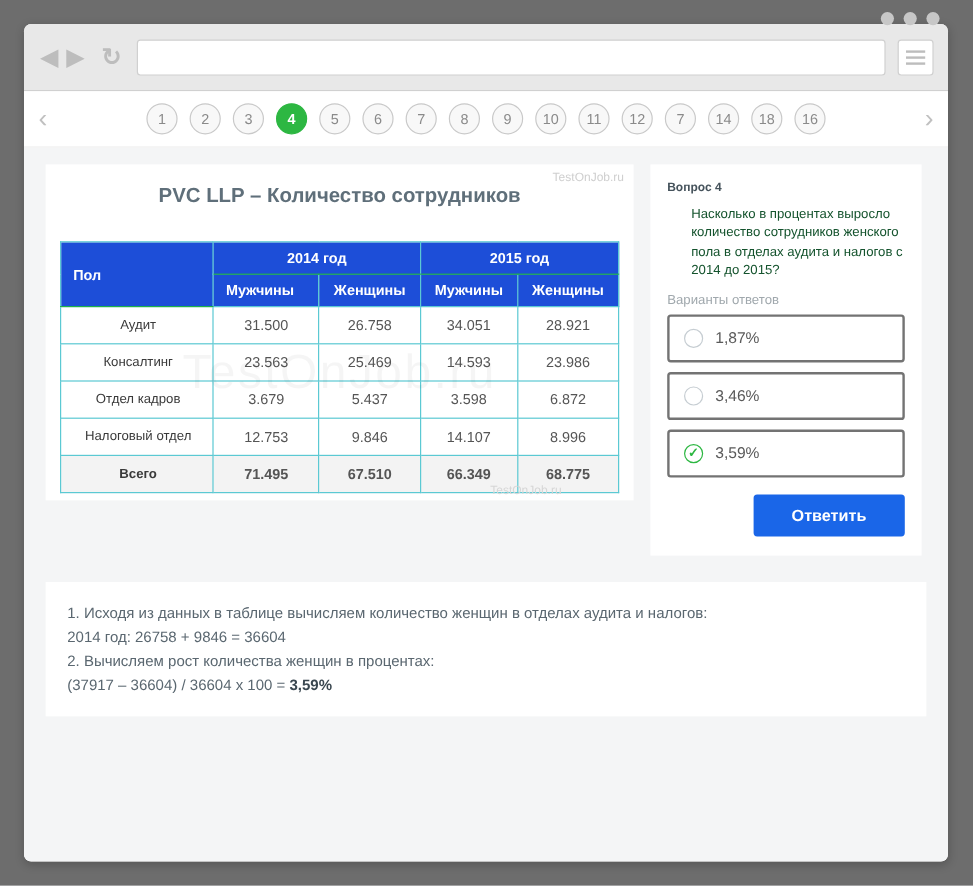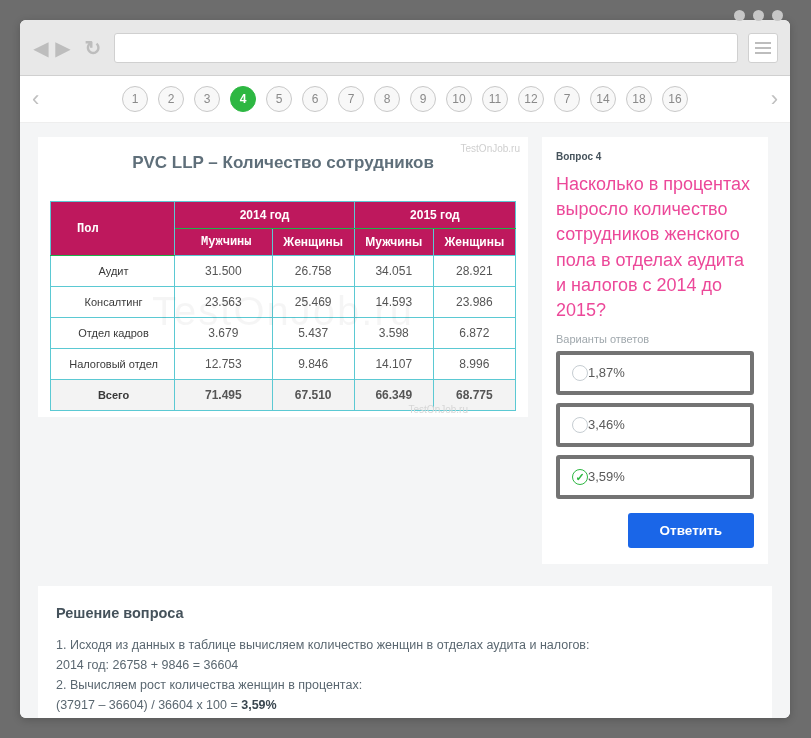--- a/index.html
+++ b/index.html
@@ -70,36 +70,36 @@
   .watermark { position:absolute; top:6px; right:8px; font-size:10px; color:#cfcfcf; }
   .watermark2 { position:absolute; bottom:2px; right:60px; font-size:10px; color:#d6d6d6; }
   .big-wm {
     position:absolute; left:50%; top:62%; transform:translate(-50%,-50%);
     font-size:40px; color:rgba(0,0,0,0.04); letter-spacing:2px; pointer-events:none;
     font-weight:400;
   }
   .table-title { text-align:center; color:#5f6f7a; font-size:17px; font-weight:600; padding:6px 0 28px; }
   table.data { width:100%; border-collapse:collapse; }
   table.data th, table.data td { border:1px solid #5bc9d3; font-size:12px; }
-  table.data thead th { background:#be185d; color:#fff; font-weight:600; padding:6px 4px; }
+  table.data thead th { background:#1d4ed8; color:#fff; font-weight:600; padding:6px 4px; }
   table.data thead tr:first-child th { border-bottom-color:#1eb14b; }
   table.data tbody td { padding:8px 6px; text-align:center; color:#555; background:#fff; }
   table.data tbody td:first-child { text-align:center; padding-left:8px; color:#3a3a3a; font-size:11px; }
   table.data tbody tr.total td { font-weight:bold; background:#f3f3f3; }
-  table.data thead th:first-child { text-align:left; padding-left:26px;font-family:Liberation Mono, monospace; }
+  table.data thead th:first-child { text-align:left; padding-left:10px; }
 
   .question-card {
     background:#fff; width:226px; padding:14px 14px 16px; font-size:12.5px; color:#4a4a4a;
   }
   .question-card h3 { font-size:10px; color:#46535c; margin-bottom:10px; font-weight:700; }
-  .question-card .q-text { line-height:1.4; margin-bottom:10px; color:#ec4899; font-size:18px; }
+  .question-card .q-text { line-height:1.4; margin-bottom:10px; color:#14532d; font-size:11px;margin-left:20px; }
   .variants-label { color:#a0a8ad; font-size:11px; margin-bottom:6px; }
   .choice {
-    border:4px solid #737373; border-radius:3px; padding:10px 12px; margin-bottom:8px;
-    display:flex; font-size:13px; color:#5a5a5a;
+    border:2px solid #737373; border-radius:3px; padding:10px 12px; margin-bottom:8px;
+    display:flex; gap:10px; font-size:13px; color:#5a5a5a;
   }
   .radio {
     width:16px; height:16px; border-radius:50%; border:1.5px solid #c6cdd2; display:flex;
     align-items:center; justify-content:center; flex-shrink:0;
   }
   .choice.selected .radio { border-color:#2db742; }
   .choice.selected .radio::after {
     content:"✓"; color:#2db742; font-size:11px; font-weight:bold;
   }
   .answer-btn {
@@ -242,21 +242,20 @@
               <span class="radio"></span>
               <span>3,59%</span>
             </div>
           </div>
         <button class="answer-btn">Ответить</button>
       </div>
 
     </div>
 
     <div class="solution">
-      <h4>Решение вопроса</h4>
       <div>1. Исходя из данных в таблице вычисляем количество женщин в отделах аудита и налогов:</div>
       <div>2014 год: 26758 + 9846 = 36604</div>
       <div>2. Вычисляем рост количества женщин в процентах:</div>
       <div>
         <span>(37917 – 36604) / 36604 x 100 = </span><b>3,59%</b>
       </div>
     </div>
 
   </div>
 </div>

